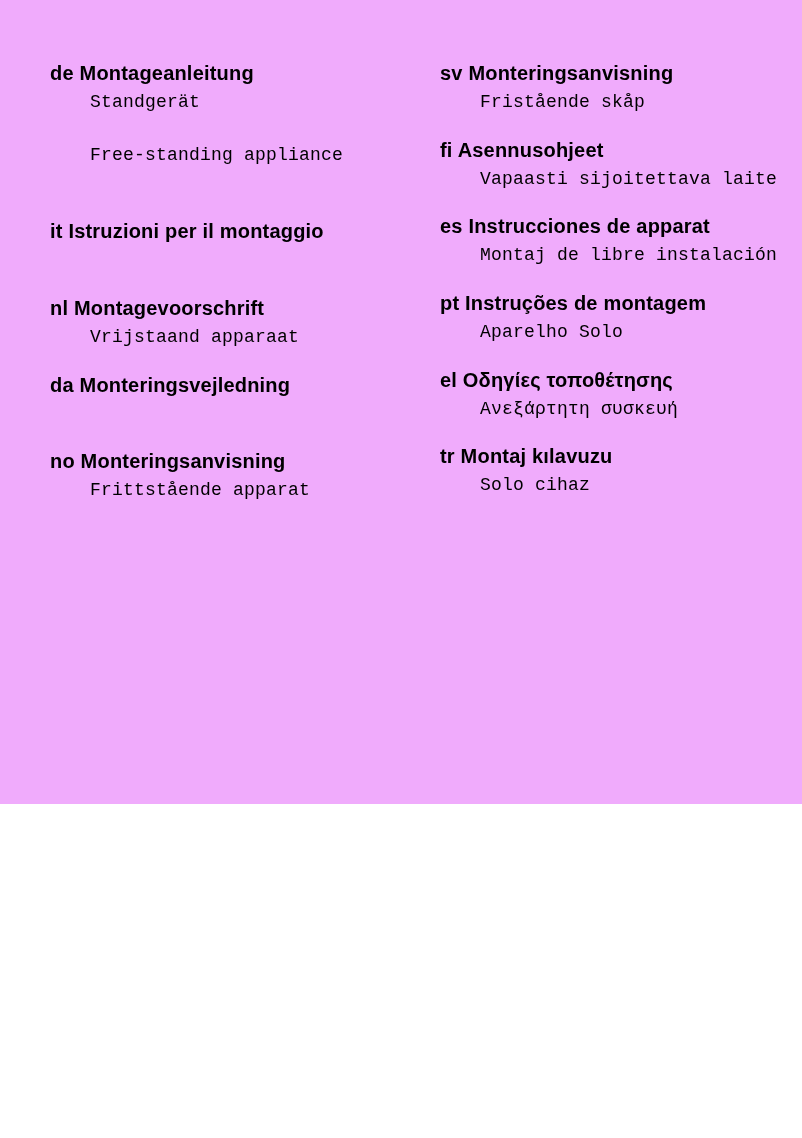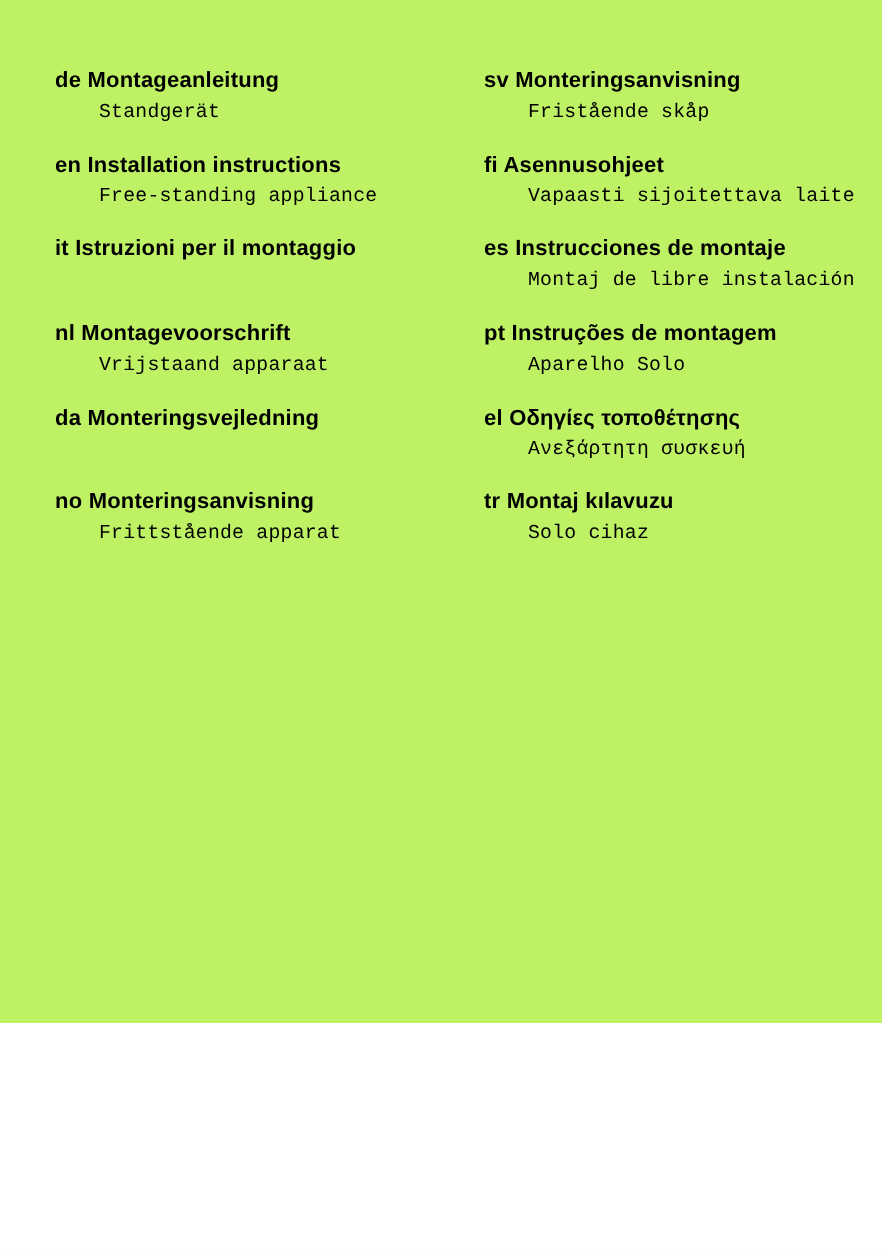--- a/index.html
+++ b/index.html
@@ -9,22 +9,22 @@
   }
   body {
     width: 802px;
     height: 1138px;
     font-family: "Liberation Sans", sans-serif;
     color: #000000;
   }
   .page {
     position: relative;
     width: 802px;
-    height: 930px;
-    background: #bef264;
+    height: 804px;
+    background: #f0abfc;
     overflow: hidden;
   }
   .col {
     position: absolute;
     top: 61px;
   }
   .col-left  { left: 50px; }
   .col-right { left: 440px; }
   .lang-block {
     height: 76.7px;
@@ -59,21 +59,20 @@
 <div class="page">
 
   <div class="col col-left">
 
     <div class="lang-block">
       <div class="lang-title"><span>de</span> <span>Montageanleitung</span></div>
       <div class="lang-sub">Standgerät</div>
     </div>
 
     <div class="lang-block">
-      <div class="lang-title"><span>en</span> <span>Installation instructions</span></div>
       <div class="lang-sub">Free-standing appliance</div>
     </div>
 
 
     <div class="lang-block">
       <div class="lang-title"><span>it</span> <span>Istruzioni per il montaggio</span></div>
     </div>
 
     <div class="lang-block">
       <div class="lang-title"><span>nl</span> <span>Montagevoorschrift</span></div>
@@ -97,21 +96,21 @@
       <div class="lang-title"><span>sv</span> <span>Monteringsanvisning</span></div>
       <div class="lang-sub">Fristående skåp</div>
     </div>
 
     <div class="lang-block">
       <div class="lang-title"><span>fi</span> <span>Asennusohjeet</span></div>
       <div class="lang-sub">Vapaasti sijoitettava laite</div>
     </div>
 
     <div class="lang-block">
-      <div class="lang-title"><span>es</span> <span>Instrucciones de montaje</span></div>
+      <div class="lang-title"><span>es</span> <span>Instrucciones de apparat</span></div>
       <div class="lang-sub">Montaj de libre instalación</div>
     </div>
 
     <div class="lang-block">
       <div class="lang-title"><span>pt</span> <span>Instruções de montagem</span></div>
       <div class="lang-sub">Aparelho Solo</div>
     </div>
 
     <div class="lang-block">
       <div class="lang-title"><span>el</span> <span>Οδηγίες τοποθέτησης</span></div>

